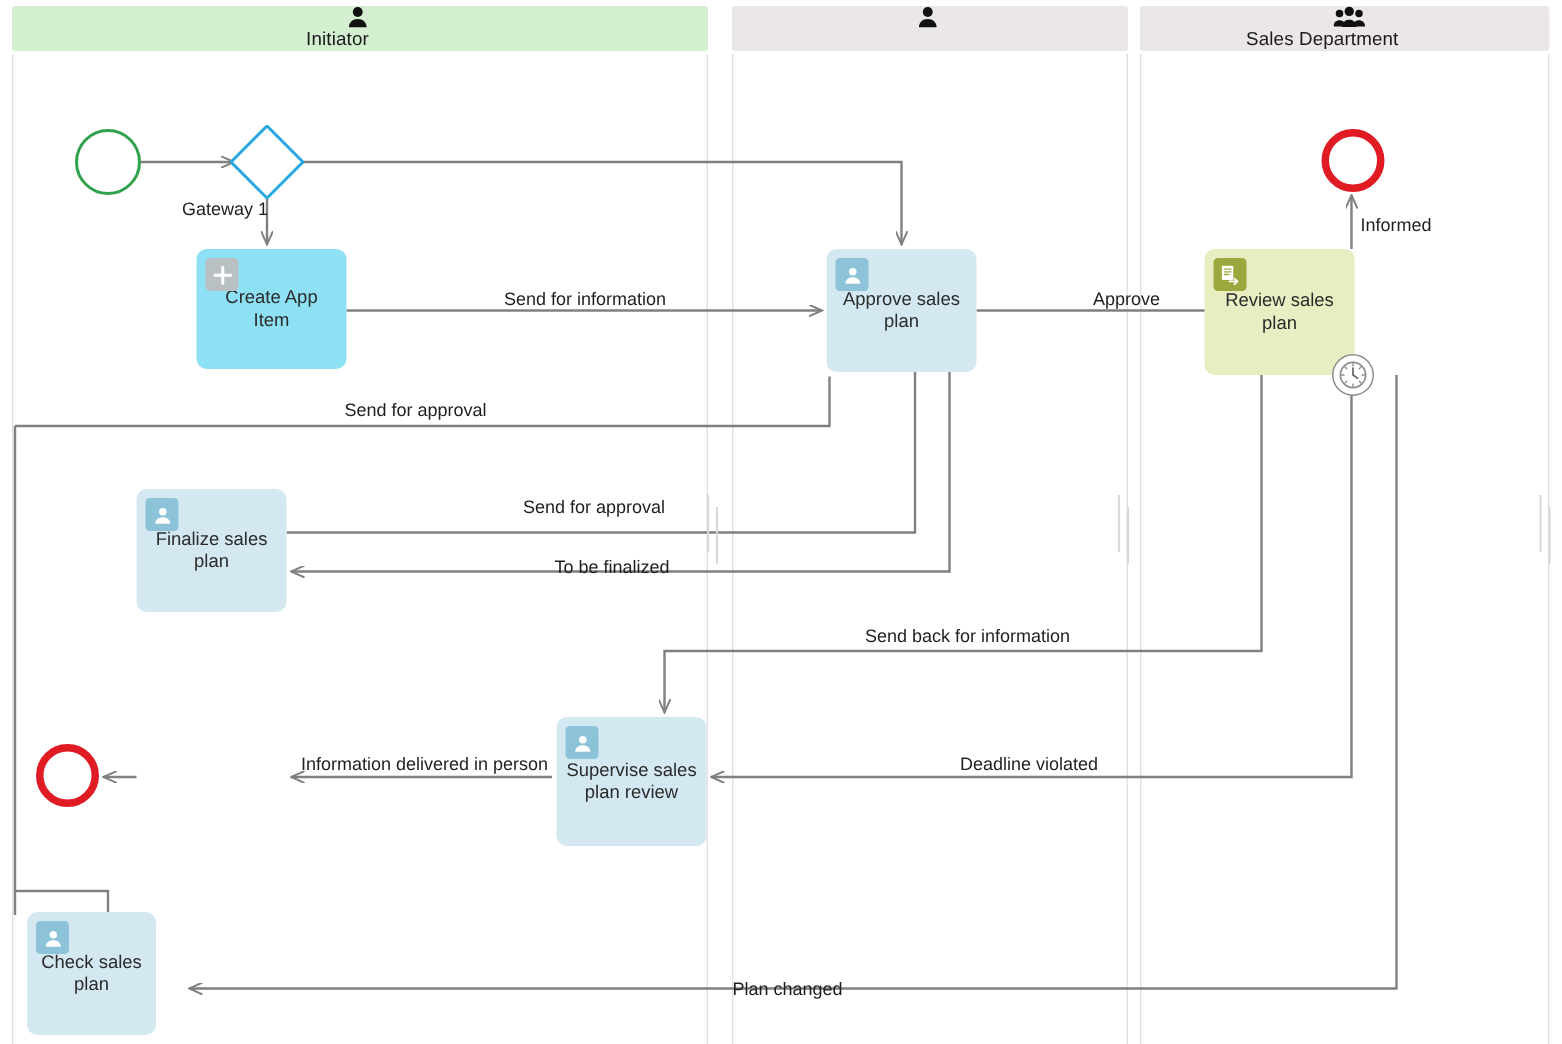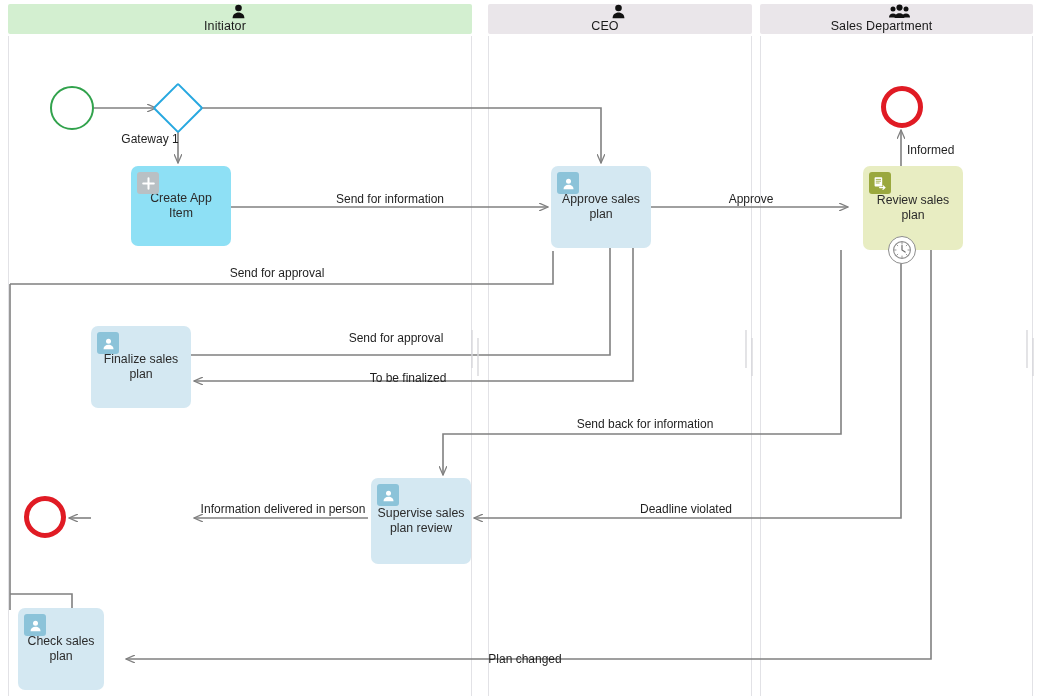--- a/index.html
+++ b/index.html
@@ -148,21 +148,20 @@
     <span class="lane-title">Initiator</span>
   </div>
 
   <div class="lane-header" style="left:488px; width:264px; background:#eae6ea;">
     <span class="lane-icon">
       <svg width="13" height="15" viewBox="0 0 13 15">
         <circle cx="6.5" cy="4" r="3.3" fill="#111"></circle>
         <path d="M0.6 14.2c0-3.4 2.6-5.6 5.9-5.6s5.9 2.2 5.9 5.6z" fill="#111"></path>
       </svg>
     </span>
-    <span class="lane-title">CEO</span>
   </div>
 
   <div class="lane-header" style="left:760px; width:273px; background:#eae6ea;">
     <span class="lane-icon">
       <svg width="21" height="15" viewBox="0 0 21 15">
         <circle cx="4" cy="5" r="2.5" fill="#111"></circle>
         <path d="M0 13.6c0-2.6 1.8-4.1 4-4.1s4 1.5 4 4.1z" fill="#111"></path>
         <circle cx="17" cy="5" r="2.5" fill="#111"></circle>
         <path d="M13 13.6c0-2.6 1.8-4.1 4-4.1s4 1.5 4 4.1z" fill="#111"></path>
         <circle cx="10.5" cy="3.6" r="3.1" fill="#111"></circle>
@@ -243,21 +242,21 @@
   <div class="task" style="left:551px; top:166px; width:100px; height:82px; background:#d4e8f2;justify-content:flex-end;">
     <span class="task-badge" style="background:#8cc3d9;">
       <svg width="13" height="13" viewBox="0 0 13 13">
         <circle cx="6.5" cy="4.2" r="2.5" fill="#fff"></circle>
         <path d="M1.5 12.2c0-2.8 2.2-4.4 5-4.4s5 1.6 5 4.4z" fill="#fff"></path>
       </svg>
     </span>
     <span class="task-label">Approve sales plan</span>
   </div>
 
-  <div class="task" style="left:863px; top:166px; width:100px; height:84px; background:#e8edc2;">
+  <div class="task" style="left:803px; top:166px; width:100px; height:84px; background:#e8edc2;">
     <span class="task-badge" style="background:#9aa83e;">
       <svg width="14" height="14" viewBox="0 0 14 14">
         <rect x="1.6" y="1.2" width="7.6" height="9.4" rx="0.8" fill="#fff"></rect>
         <path d="M3.2 3.4h4.4M3.2 5.2h4.4M3.2 7h3" stroke="#9aa83e" stroke-width="0.9" stroke-linecap="round"></path>
         <path d="M6.6 11.6h5.2M10 9.8l2 1.8-2 1.8" fill="none" stroke="#fff" stroke-width="1.2" stroke-linecap="round" stroke-linejoin="round"></path>
       </svg>
     </span>
     <span class="task-label">Review sales plan</span>
   </div>
 

